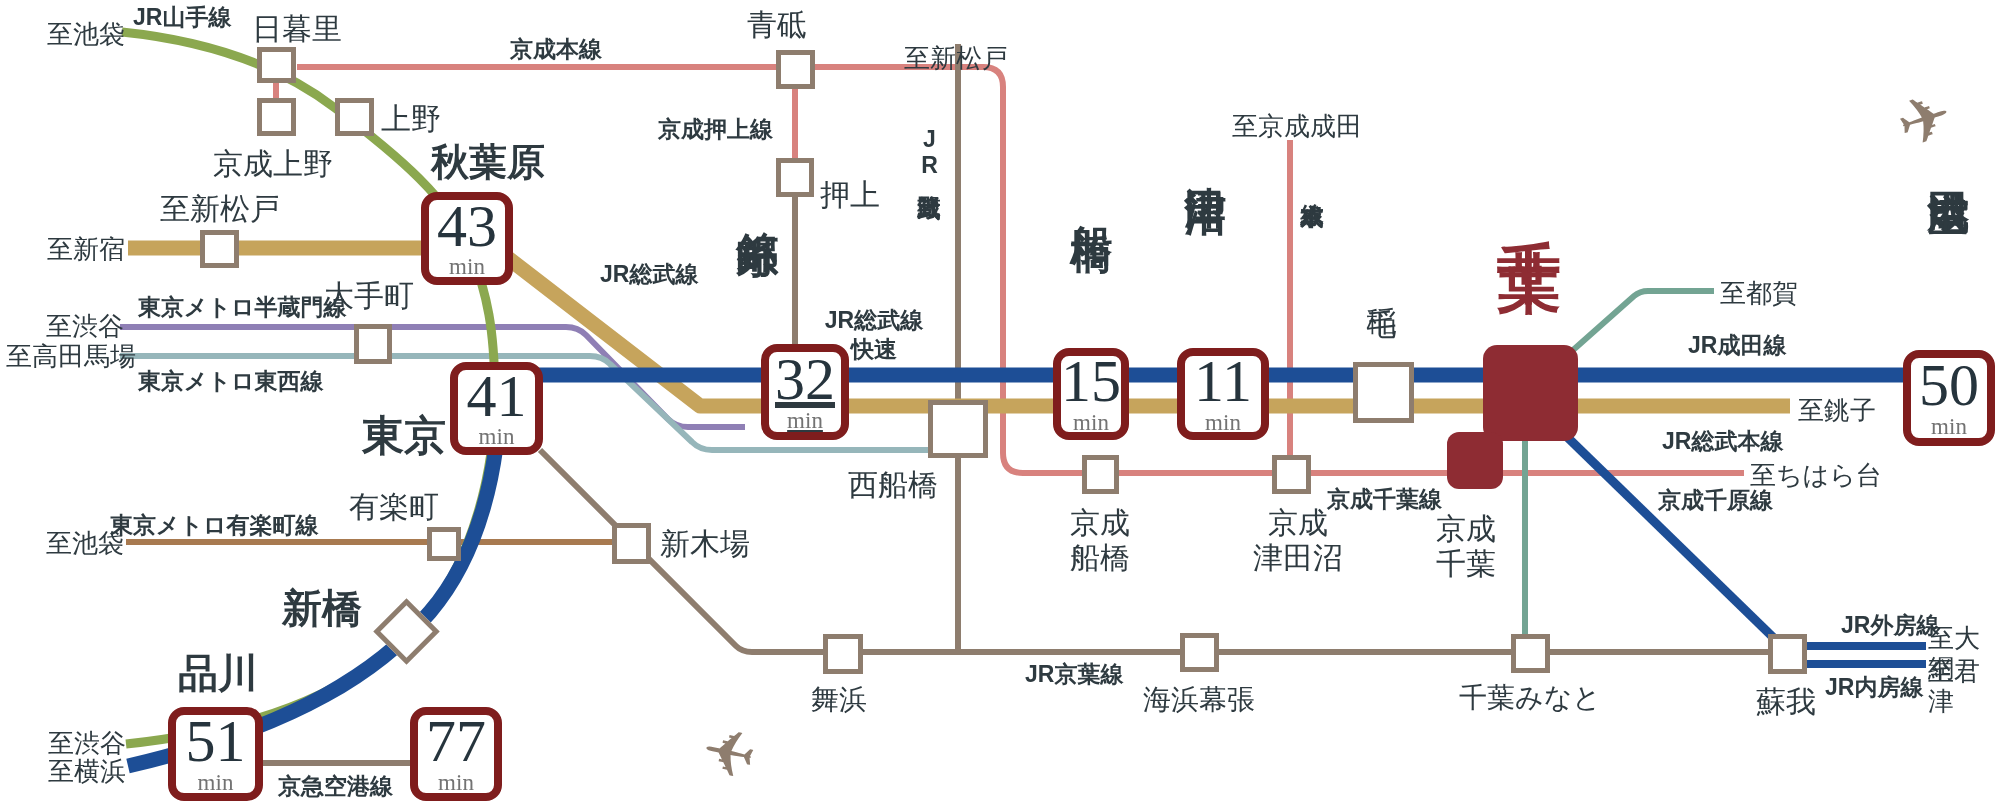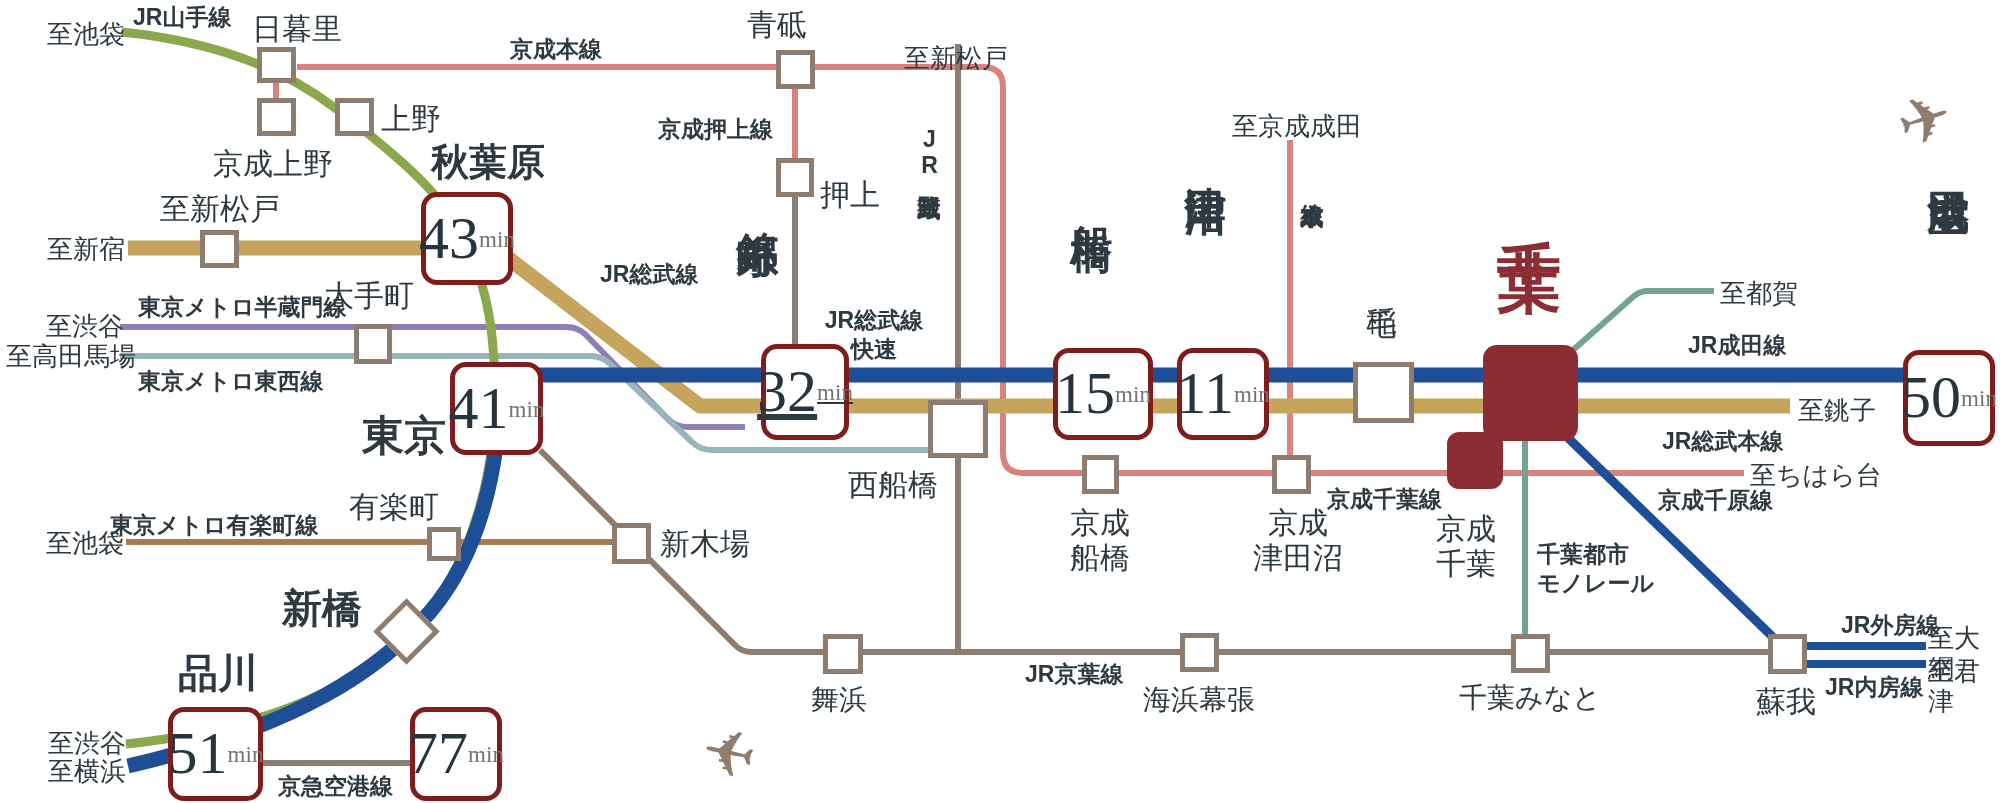--- a/index.html
+++ b/index.html
@@ -1,22 +1,22 @@
 <!DOCTYPE html>
 <html><head>
 <meta charset="utf-8">
 <style>
   html,body{margin:0;padding:0;background:#fff;}
   #stage{position:relative;width:2000px;height:803px;background:#ffffff;overflow:hidden;
          font-family:"Liberation Serif","DejaVu Serif",serif;color:#2e3a40;}
   #rails{position:absolute;left:0;top:0;z-index:1;}
   .sq{position:absolute;box-sizing:border-box;background:#fff;border:5px solid #8e7d6e;z-index:3;}
   .sq.red{background:#8e2c33;border:none;border-radius:12px;}
-  .badge{position:absolute;box-sizing:border-box;background:#fff;border:5px solid #7f1d1d;border-radius:16px;
-         display:flex;flex-direction:row;align-items:center;justify-content:center;z-index:4;}
+  .badge{position:absolute;box-sizing:border-box;background:#fff;border:8px solid #7f1d1d;border-radius:16px;
+         display:flex;flex-direction:column;align-items:center;justify-content:center;z-index:4;}
   .badge .num{font-size:60px;line-height:0.92;color:#26343d;}
   .badge .unit{font-size:23px;line-height:1;color:#737373;margin-top:1px;}
   .lbl{position:absolute;z-index:5;white-space:pre-line;line-height:1.15;}
   .ser26{font-size:26px;}
   .ser28{font-size:28px;}
   .ser30{font-size:30px;}
   .ser38{font-size:38px;font-weight:bold;}
   .ser40{font-size:40px;font-weight:bold;}
   .ser42{font-size:42px;font-weight:bold;}
   .sans{font-family:"Liberation Sans","DejaVu Sans",sans-serif;font-size:23px;font-weight:bold;color:#2e3a40;}
@@ -87,21 +87,21 @@
     <span class="unit">min</span>
   </div>
   <div class="badge" style="left:450px;top:362px;width:93px;height:93px;">
     <span class="num">41</span>
     <span class="unit">min</span>
   </div>
   <div class="badge" style="left:761px;top:344px;width:88px;height:96px;text-decoration:underline;">
     <span class="num">32</span>
     <span class="unit">min</span>
   </div>
-  <div class="badge" style="left:1053px;top:348px;width:100px;height:92px;">
+  <div class="badge" style="left:1053px;top:348px;width:76px;height:92px;">
     <span class="num">15</span>
     <span class="unit">min</span>
   </div>
   <div class="badge" style="left:1177px;top:348px;width:92px;height:92px;">
     <span class="num">11</span>
     <span class="unit">min</span>
   </div>
   <div class="badge" style="left:1903px;top:350px;width:92px;height:96px;">
     <span class="num">50</span>
     <span class="unit">min</span>
@@ -137,22 +137,20 @@
   <div class="lbl sans" style="left:600px;top:261px;">JR総武線</div>
   <div class="lbl sans ctr" style="left:806px;top:306px;width:136px;line-height:1.25;">JR総武線
 快速</div>
   <div class="lbl sans" style="left:138px;top:294px;">東京メトロ半蔵門線</div>
   <div class="lbl sans" style="left:138px;top:368px;">東京メトロ東西線</div>
   <div class="lbl sans" style="left:110px;top:512px;">東京メトロ有楽町線</div>
   <div class="lbl sans" style="left:1025px;top:661px;">JR京葉線</div>
   <div class="lbl sans" style="left:278px;top:773px;">京急空港線</div>
   <div class="lbl sans" style="left:1327px;top:486px;">京成千葉線</div>
   <div class="lbl sans v" style="left:1299px;top:186px;">京成本線</div>
-  <div class="lbl sans" style="left:1537px;top:540px;line-height:1.25;">千葉都市
-モノレール</div>
   <div class="lbl sans" style="left:1688px;top:332px;">JR成田線</div>
   <div class="lbl sans" style="left:1662px;top:428px;">JR総武本線</div>
   <div class="lbl sans" style="left:1658px;top:487px;">京成千原線</div>
   <div class="lbl sans" style="left:1823px;top:612px;margin-left:18px;">JR外房線</div>
   <div class="lbl sans" style="left:1825px;top:674px;">JR内房線</div>
 
   <div class="lbl ser30" style="left:252px;top:12px;">日暮里</div>
   <div class="lbl ser30" style="left:213px;top:147px;">京成上野</div>
   <div class="lbl ser30" style="left:381px;top:102px;">上野</div>
   <div class="lbl ser30" style="left:160px;top:192px;">至新松戸</div>

